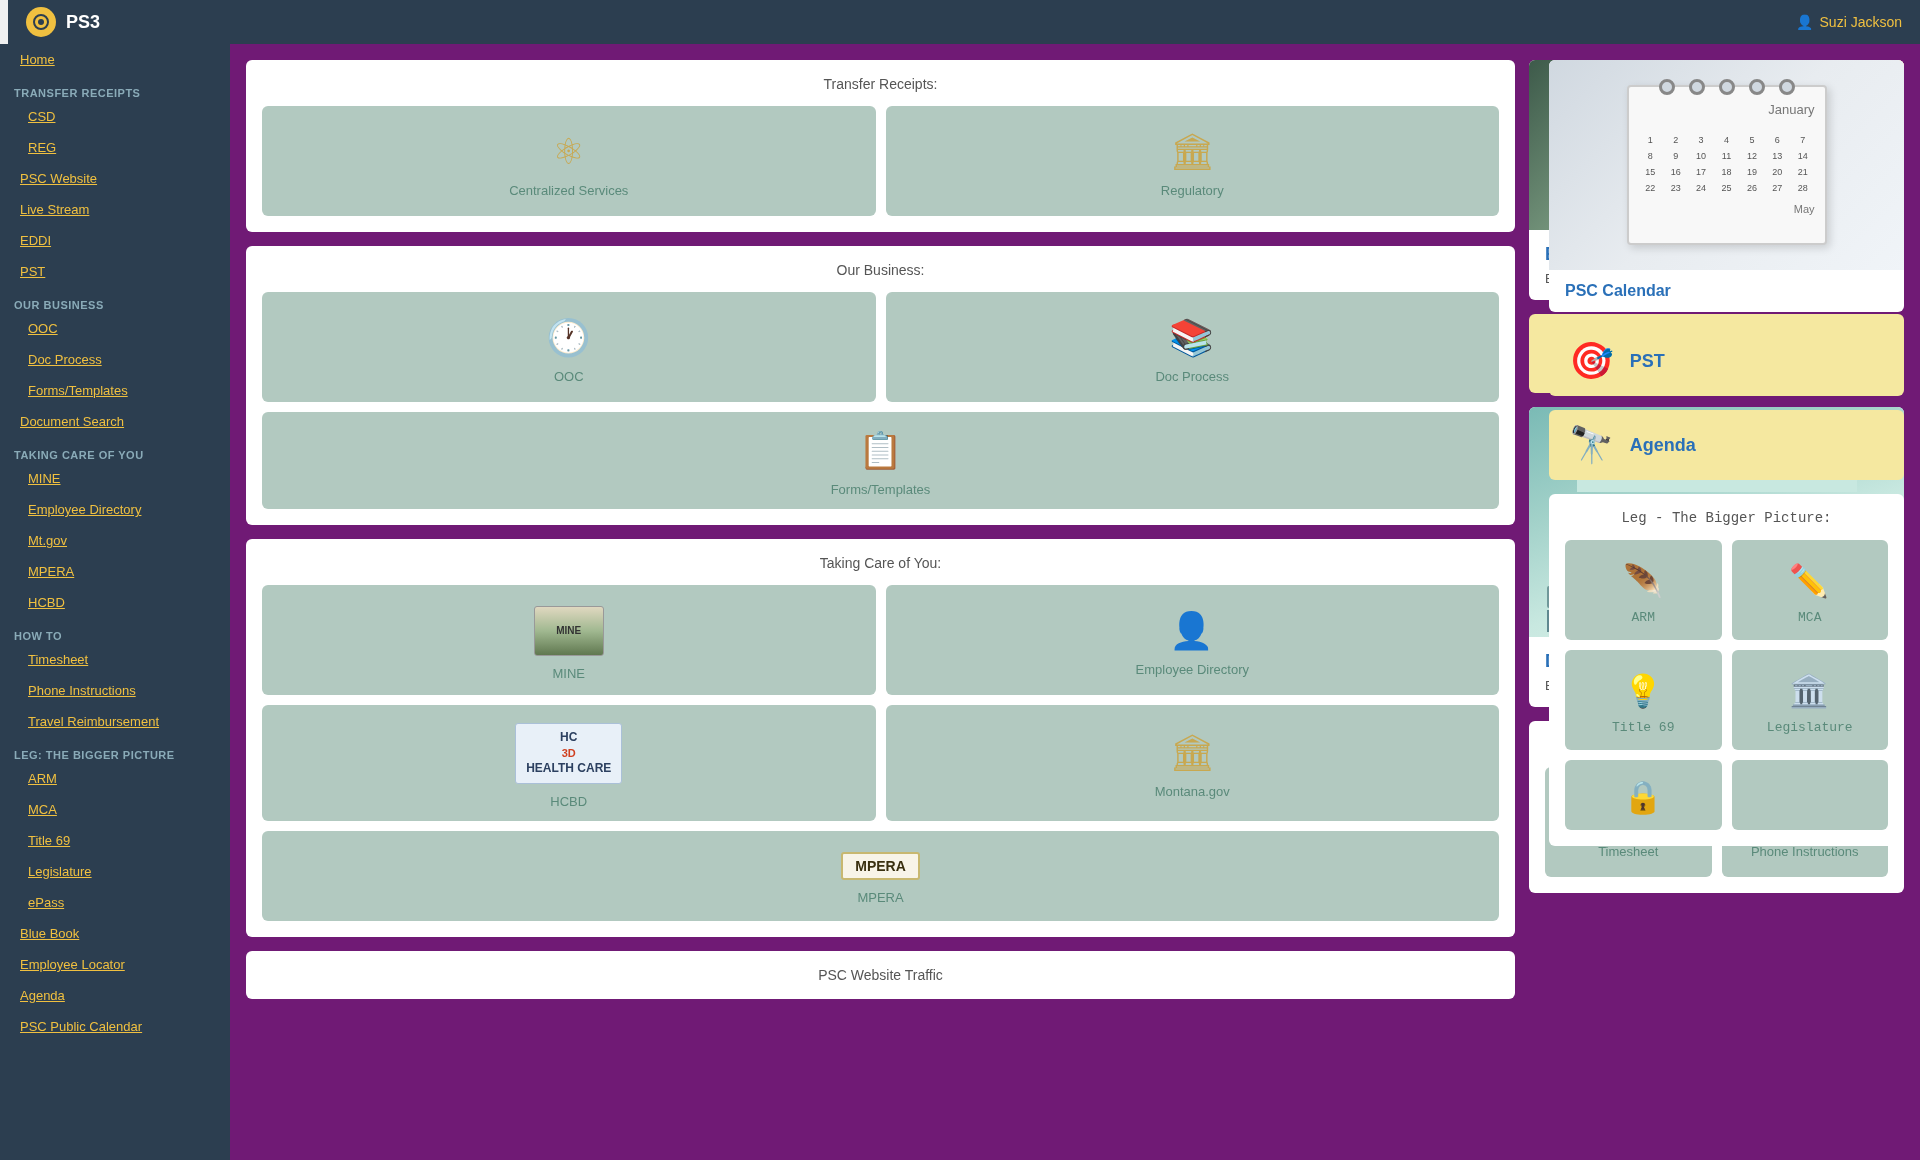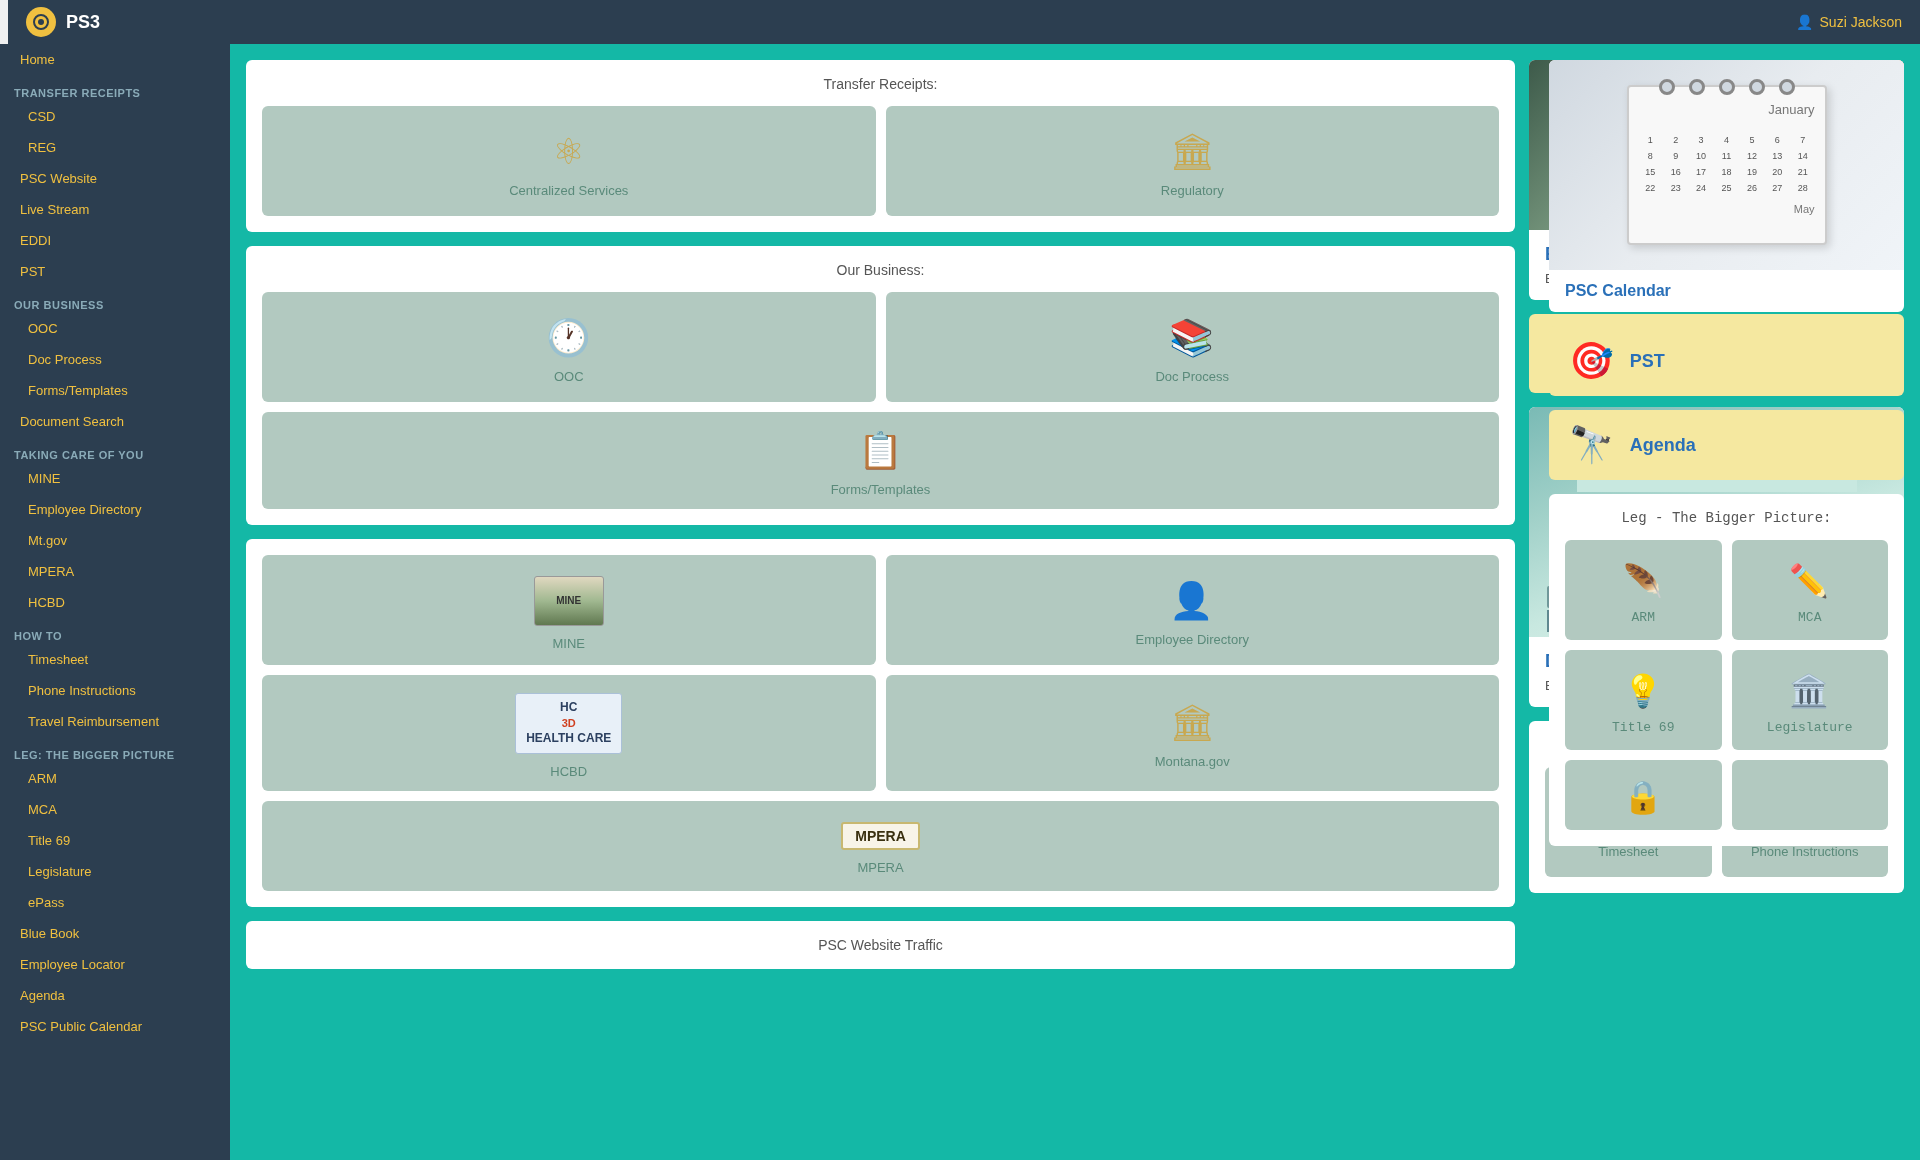--- a/index.html
+++ b/index.html
@@ -53,39 +53,40 @@
       min-height: calc(100vh - 44px);
       padding: 0;
       flex-shrink: 0;
       overflow-y: auto;
     }
     .sidebar-item {
       padding: 8px 20px;
       color: #f0c040;
       font-size: 13px;
       cursor: pointer;
+      text-decoration: underline;
     }
     .sidebar-section {
       padding: 8px 14px 2px 14px;
       color: #8aabb8;
       font-size: 11px;
       font-weight: bold;
       text-transform: uppercase;
       letter-spacing: 0.5px;
       margin-top: 4px;
     }
     .sidebar-item.indent {
       padding-left: 28px;
     }
 
     
     .main {
       flex: 1;
       padding: 16px;
-      background: #14b8a6;
+      background: #701a75;
       overflow-y: auto;
     }
 
     
     .main-grid {
       display: grid;
       grid-template-columns: 1fr 375px;
       gap: 14px;
     }
 
@@ -446,20 +447,21 @@
           </div>
           <div style="margin-top:10px;">
             <div class="tile" style="min-height:90px;">
               <div class="tile-icon">📋</div>
               <div class="tile-label">Forms/Templates</div>
             </div>
           </div>
         </div>
 
         <div class="card-section">
+          <div class="card-section-title">Taking Care of You:</div>
           <div class="tile-grid-2">
             <div class="tile">
               <div style="width:70px;height:50px;background:linear-gradient(180deg,#e0d8c0 0%,#a0b890 50%,#607850 100%);border-radius:3px;display:flex;align-items:center;justify-content:center;font-size:10px;color:#333;font-weight:bold;border:1px solid #999;">MINE</div>
               <div class="tile-label">MINE</div>
             </div>
             <div class="tile">
               <div class="tile-icon">👤</div>
               <div class="tile-label">Employee Directory</div>
             </div>
           </div>

